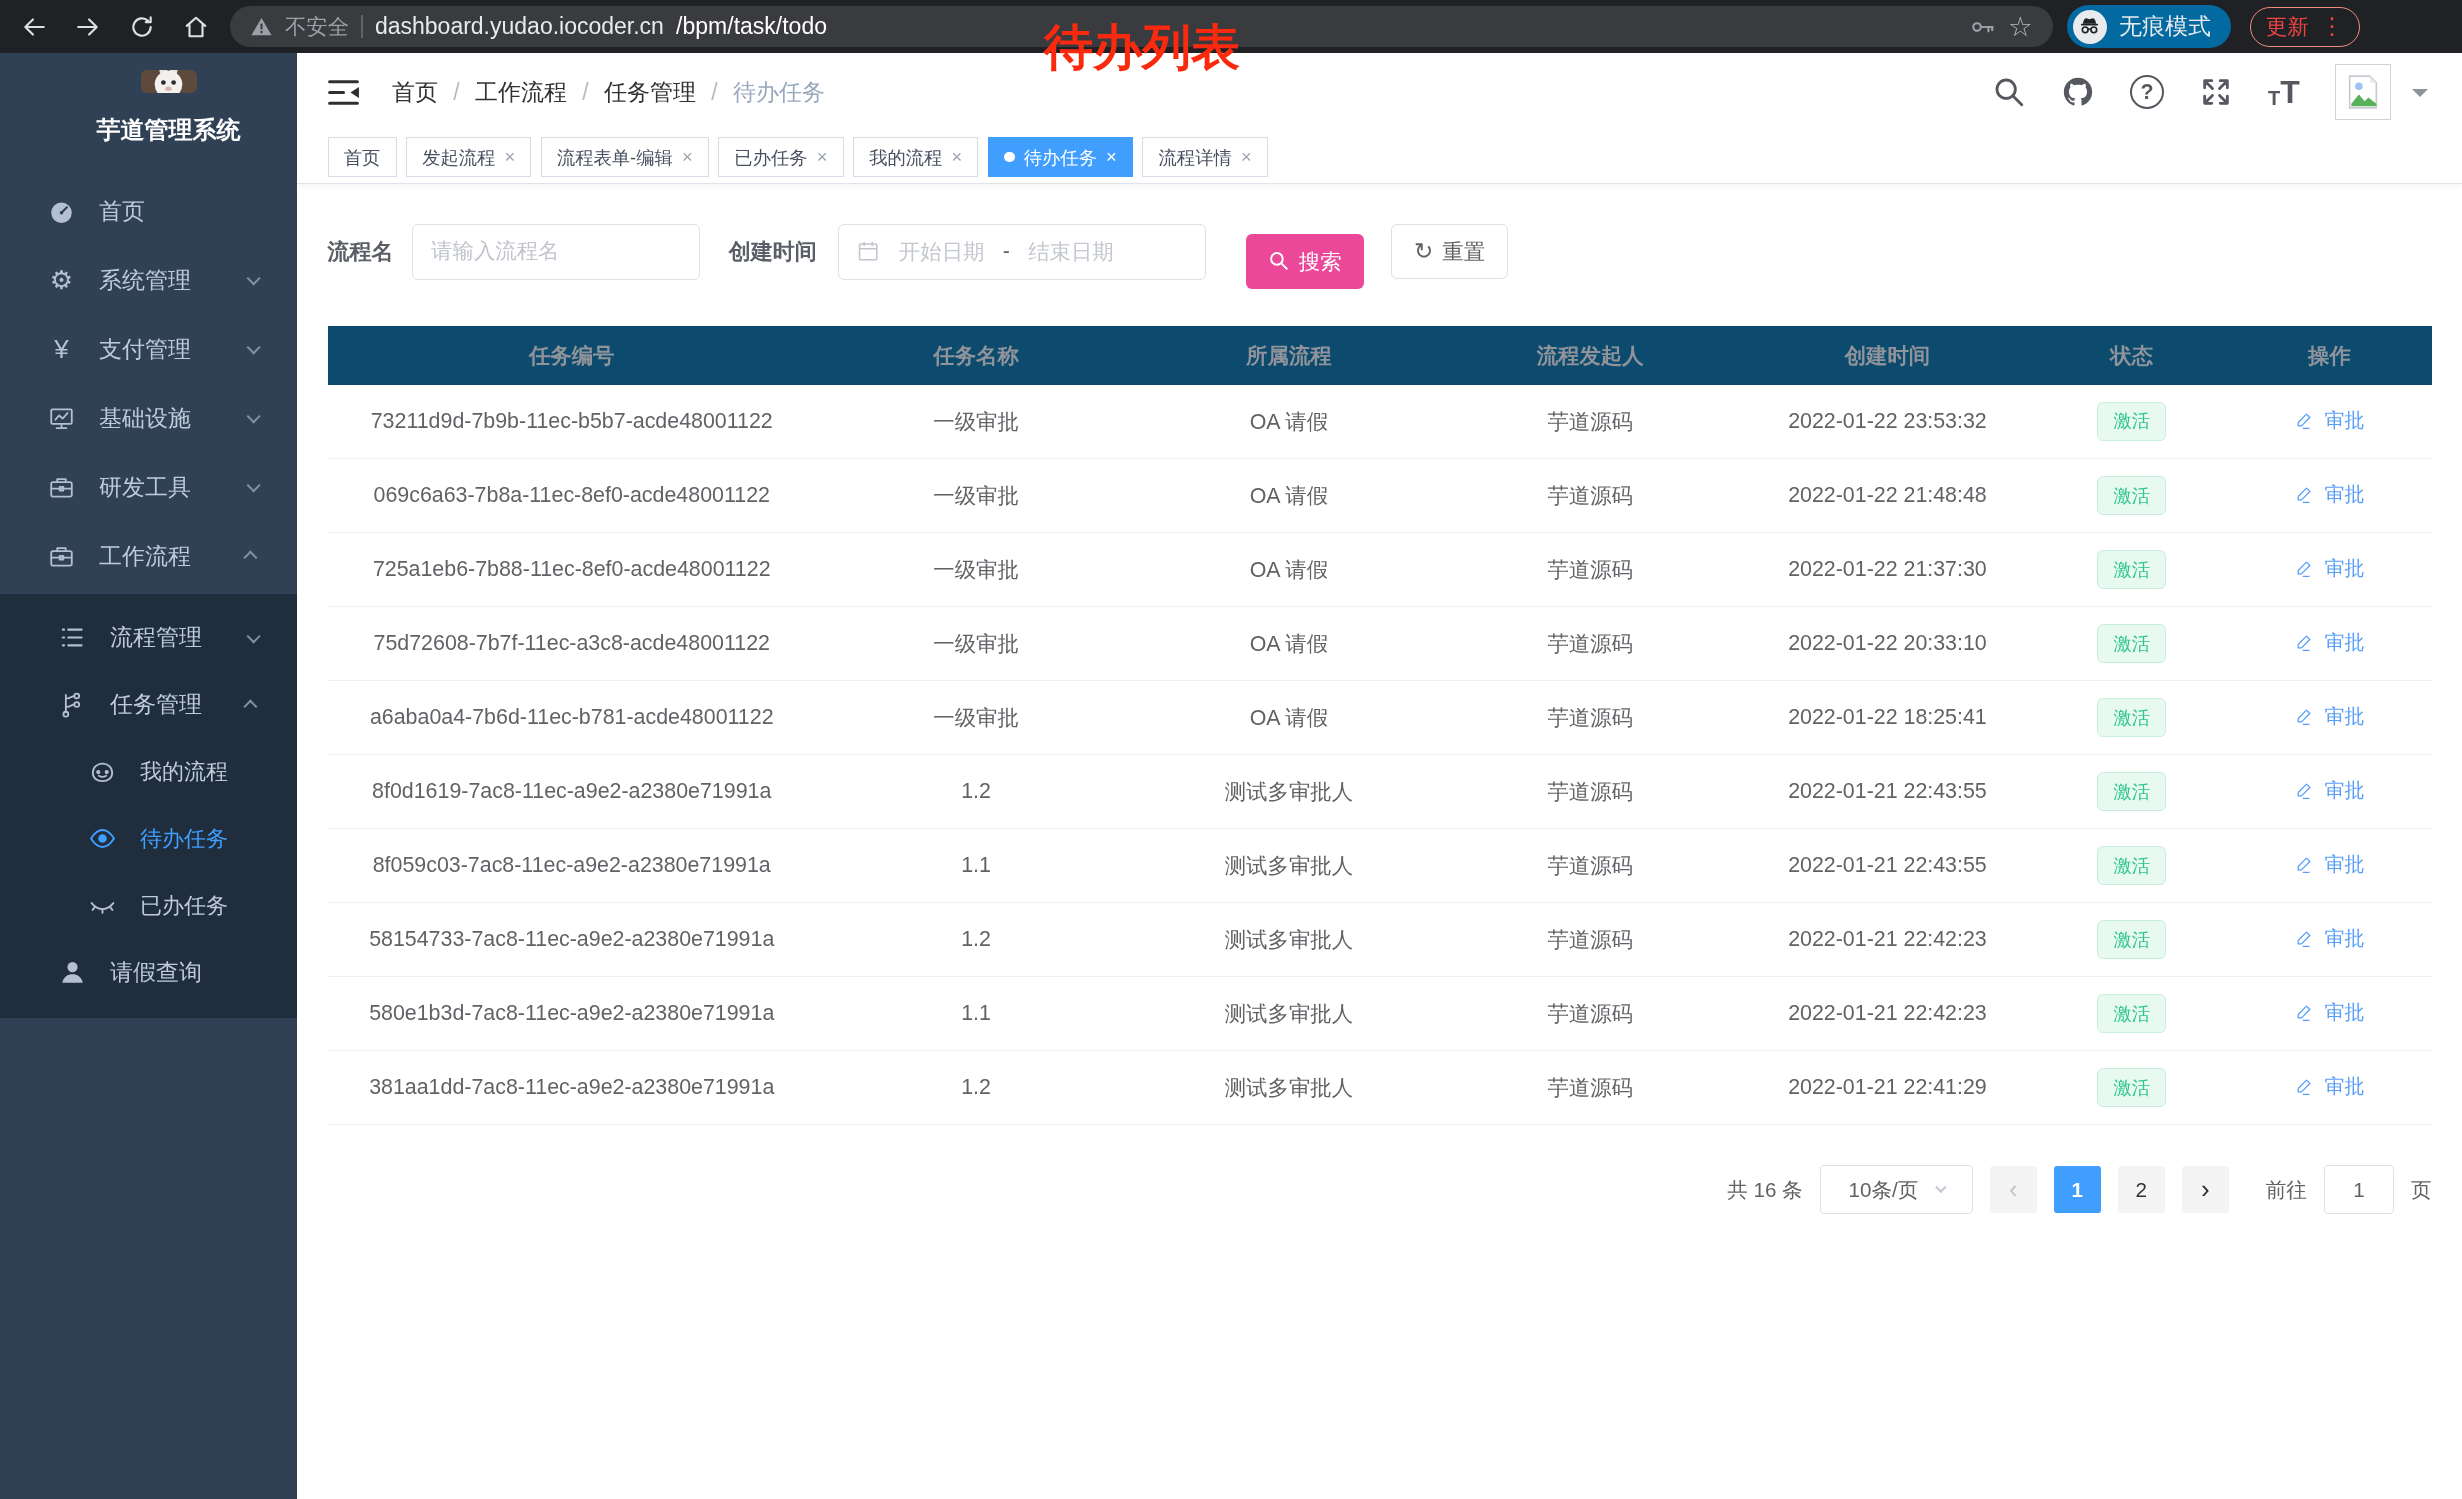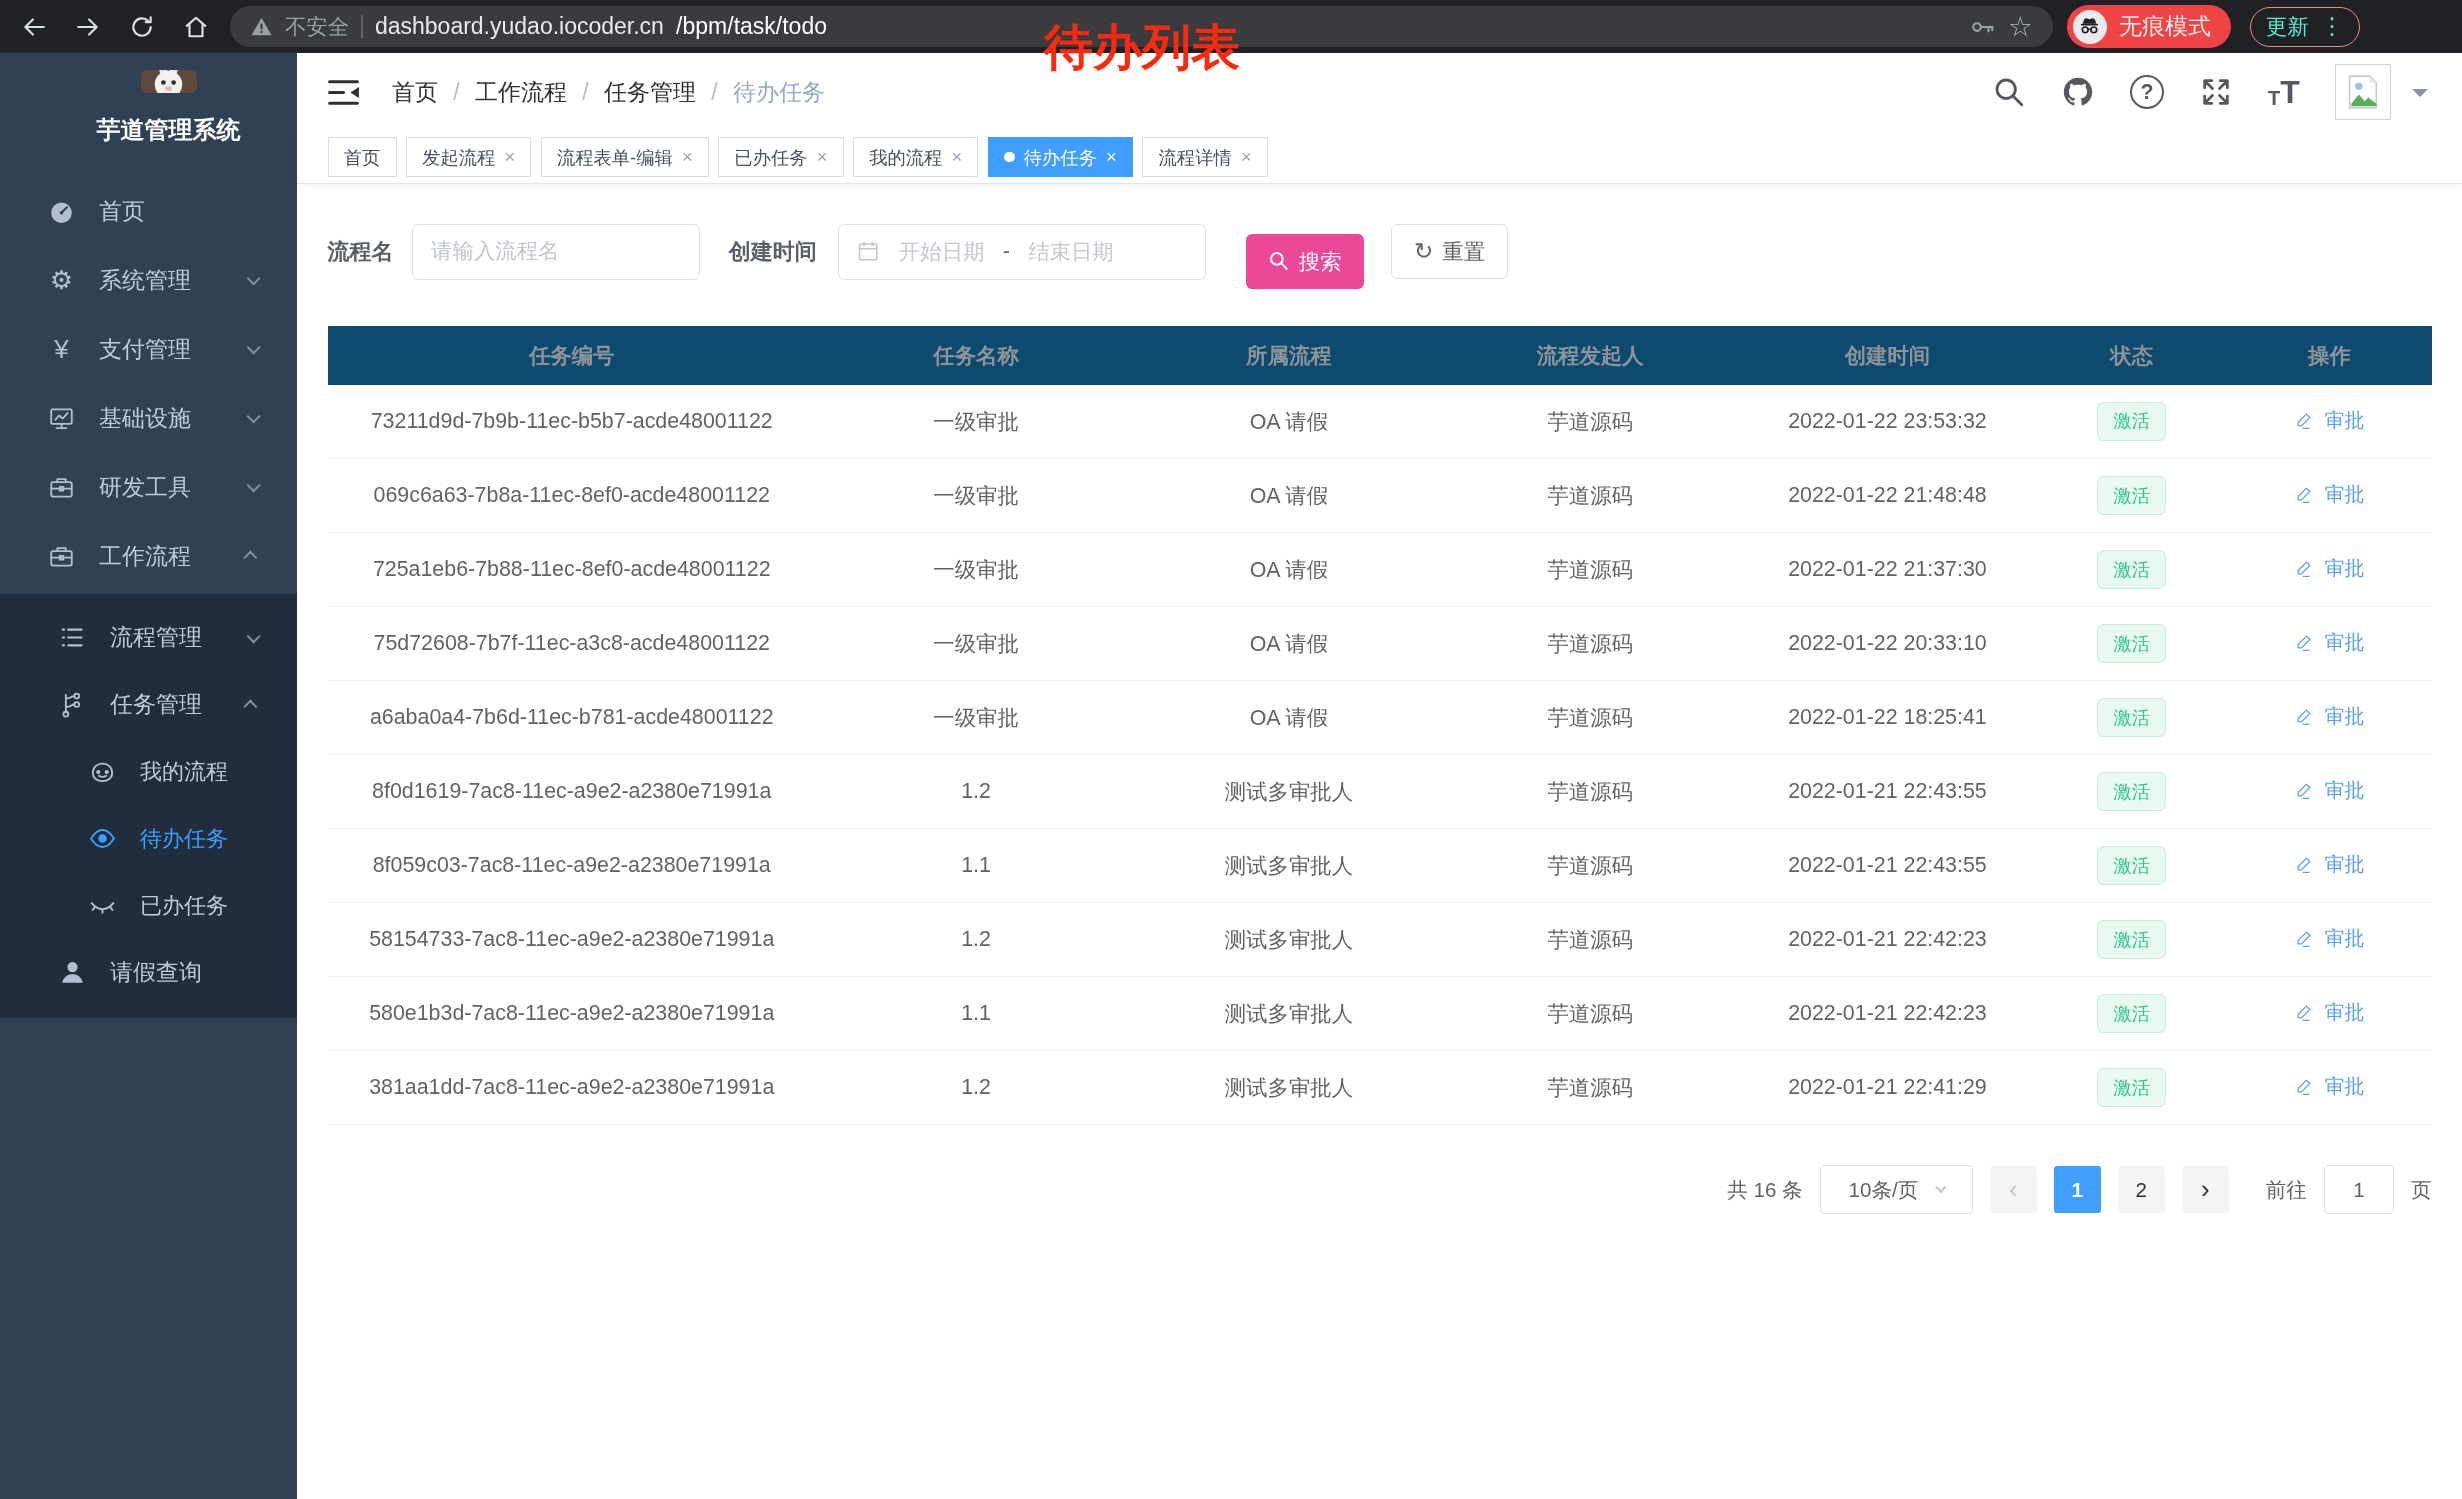--- a/index.html
+++ b/index.html
@@ -13,24 +13,24 @@
   .warn-ic { color:#9aa0a6; display:flex; }
   .warn-ic svg { width:23px; height:23px; }
   .sec-label { color:#9aa0a6; font-size:21.4px; }
   .om-div { width:1.5px; height:23px; background:#5f6368; }
   .url-host { color:#e8eaed; font-size:23px; white-space:nowrap; }
   .url-path { color:#ffffff; font-size:23px; white-space:nowrap;text-align:center; }
   .om-spacer { flex:1; }
   .key-ic { color:#9aa0a6; display:flex; }
   .key-ic svg { width:26px; height:26px; }
   .star-ic { color:#b6bac1; font-size:27.5px; line-height:1; }
-  .incog { height:43px; border-radius:21.4px; background:#ef4444; color:#e8eaed; display:flex; align-items:center; gap:12.2px; padding:0 20px 0 6.1px; font-size:23px; flex:none; }
+  .incog { height:43px; border-radius:21.4px; background:#0369a1; color:#e8eaed; display:flex; align-items:center; gap:12.2px; padding:0 20px 0 6.1px; font-size:23px; flex:none; }
   .incog-circle { width:34px; height:34px; border-radius:50%; background:#e8eaed; display:flex; align-items:center; justify-content:center; }
   .incog-circle svg { width:23px; height:23px; }
-  .update-pill { height:40px; border:1.5px solid #f28b82; border-radius:21.4px; color:#5eead4; display:flex; align-items:center; gap:12.2px; padding:0 15.3px; font-size:21.4px; flex:none; margin-left:4.6px;text-align:right; }
+  .update-pill { height:40px; border:1.5px solid #f28b82; border-radius:21.4px; color:#ef4444; display:flex; align-items:center; gap:12.2px; padding:0 15.3px; font-size:21.4px; flex:none; margin-left:4.6px;text-align:right; }
   .update-pill .dots { font-size:23px; letter-spacing:0; }
   .annotation { position:absolute; left:1044px; top:15.3px; z-index:60; font-size:49px; font-weight:700; color:#fb2a0e; white-space:nowrap; }
 
   
   .app { display:flex; height:1446px; }
   aside { width:297px; flex:none; background:#304156; color:#bfcbd9; overflow:hidden; }
   .logo { height:93px; display:flex; align-items:center; gap:21.4px; padding:17px 0 0 40px;flex-direction:column; }
   .avatar { width:56px; height:56px; border-radius:6.1px; background:#5d4a3c; display:flex; align-items:center; justify-content:center; overflow:hidden; }
   .avatar svg { width:49px; height:49px; }
   .app-title { color:#fff; font-size:24px; font-weight:700; }

